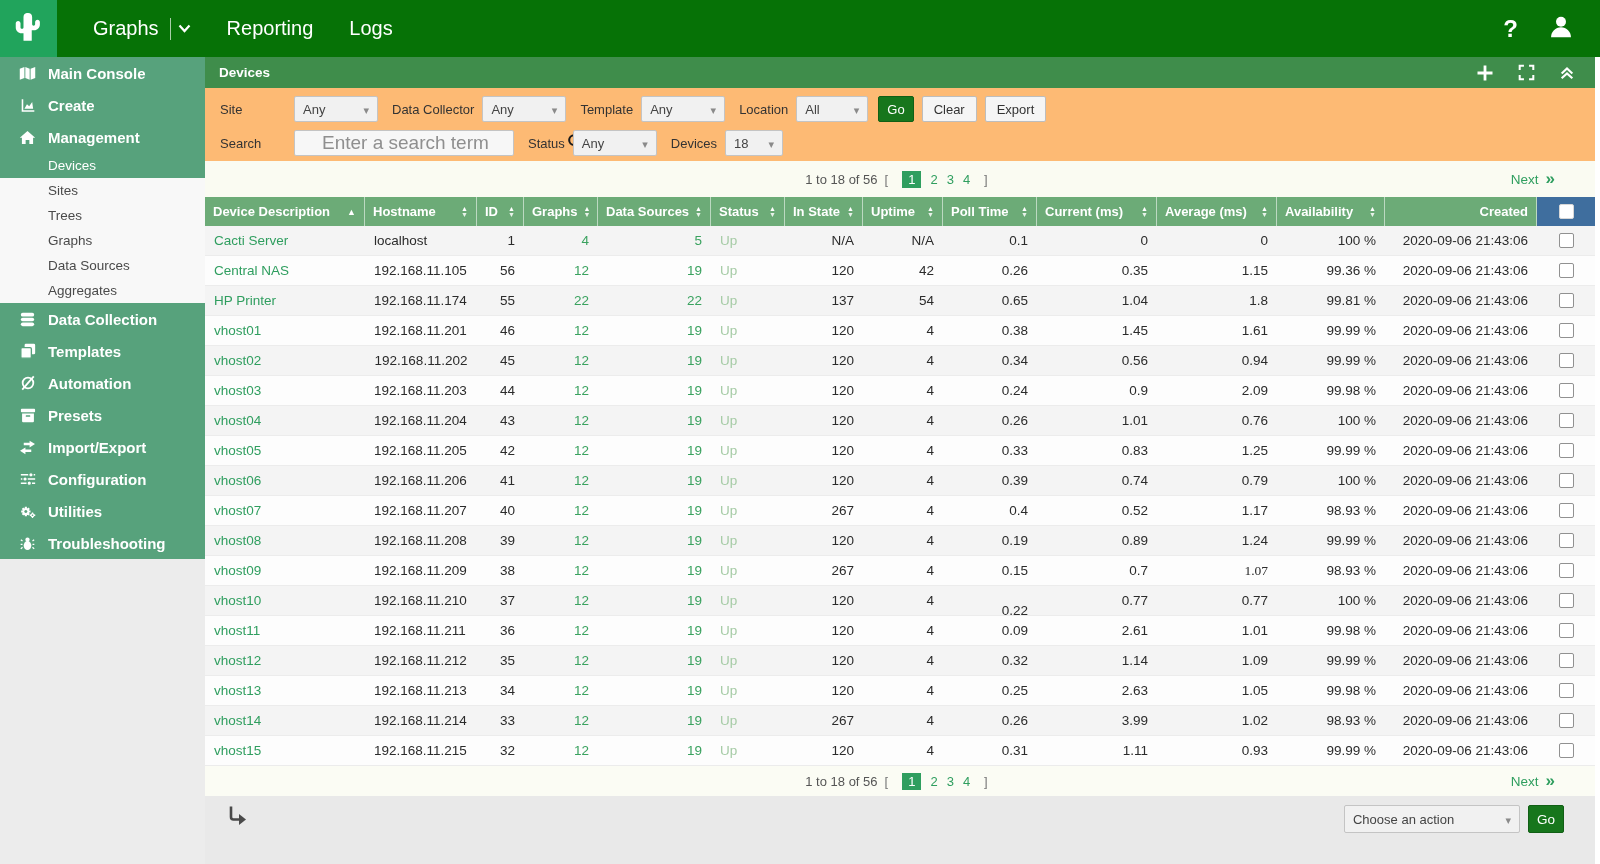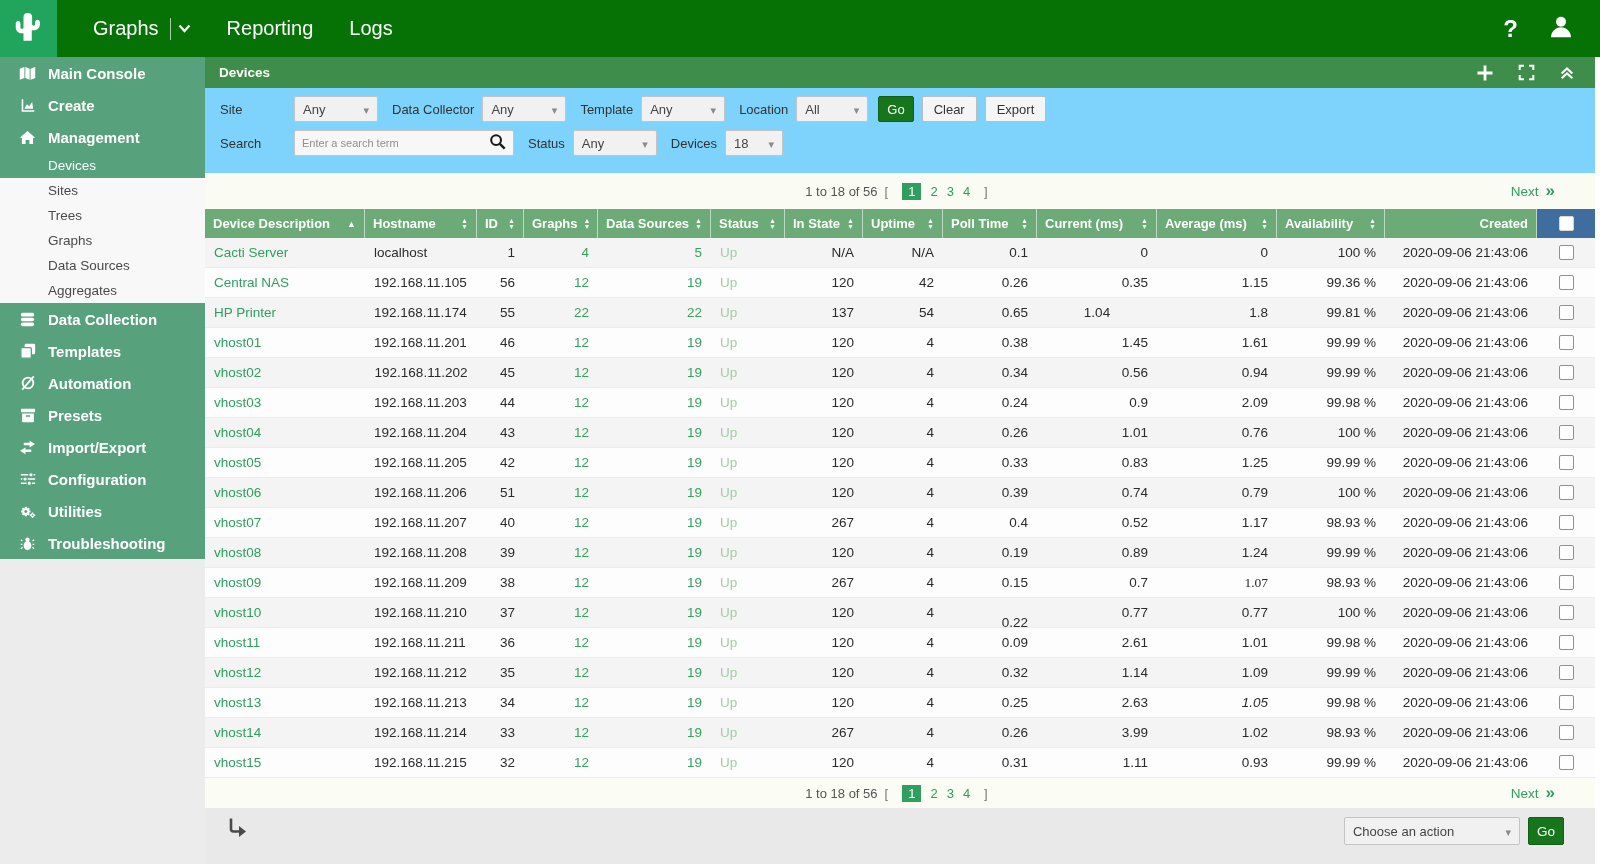--- a/index.html
+++ b/index.html
@@ -28,32 +28,32 @@
 
   .main { flex:1; background:#fff; display:flex; flex-direction:column; padding-right:5px; }
 
   
   .panel-header { height:31px; background:#3f8d4b; color:#fff; display:flex; align-items:center; padding:0 14px; flex:0 0 auto; }
   .panel-title { font-size:13.5px; font-weight:bold; }
   .ph-icons { margin-left:auto; display:flex; align-items:center; gap:24px; margin-right:6px; }
   .ph-icons span { display:flex; align-items:center; cursor:pointer; }
 
   
-  .filterbar { background:#7dd3fc; padding:3px 0 12px 0; flex:0 0 auto; }
+  .filterbar { background:#fdba74; padding:3px 0 0 0; flex:0 0 auto; }
   .frow { display:flex; align-items:center; height:32px; padding-left:15px; margin:2px 0; }
   .flabel { font-size:13px; color:#333; }
   .flabel.first { width:74px; }
   .select { height:26px; background:#f1f1f1; border:1px solid #c4c4c4; border-radius:2px; display:flex; align-items:center; justify-content:space-between; padding:0 8px; font-size:13px; color:#444; cursor:pointer; }
   .arr::before { content:"▾"; font-size:11px; color:#8a8a8a; margin-left:8px; }
   .w84 { width:84px; } .w72 { width:72px; } .w58 { width:58px; }
   .ml8 { margin-left:8px; } .ml10 { margin-left:10px; } .ml14 { margin-left:14px; }
   .btn { height:26px; border:1px solid #bdbdbd; background:#f5f5f5; color:#333; font-size:13px; padding:0 11px; border-radius:2px; display:flex; align-items:center; cursor:pointer; }
   .btn.go { background:#17761c; border-color:#115f15; color:#fff; padding:0 8px; }
   .search-box { width:220px; height:26px; background:#f7f7f7; border:1px solid #c4c4c4; border-radius:2px; display:flex; align-items:center; padding:0 7px; }
-  .search-box input { flex:1; border:none; background:transparent; outline:none; font-size:11px; color:#333; font-family:"Liberation Sans",sans-serif; }
+  .search-box input { flex:1; border:none; background:transparent; outline:none; font-size:19px; color:#333; font-family:"Liberation Sans",sans-serif;margin-left:20px; }
   .search-box input::placeholder { color:#8f8f8f; }
 
   
   .pagestrip { background:#fafbf2; position:relative; display:flex; align-items:center; justify-content:center; font-size:13px; color:#555; flex:0 0 auto; }
   .pagestrip.top { height:36px; }
   .pagestrip.bottom { height:30px; background:#fbfcf4; }
   .pages { display:flex; align-items:center; gap:9px; margin:0 7px; }
   .page-link { color:#2f9e5f; cursor:pointer; }
   .page-current { background:#2f9e5f; color:#fff; padding:1px 6px; cursor:default; }
   .bracket { color:#777; }
@@ -478,21 +478,21 @@
         <div class="row">
           <div class="cell a-l link" style="width: 160px;">HP Printer</div>
           <div class="cell a-l" style="width: 112px;">192.168.11.174</div>
           <div class="cell a-r" style="width: 47px;">55</div>
           <div class="cell a-r grn" style="width: 74px;">22</div>
           <div class="cell a-r grn" style="width: 113px;">22</div>
           <div class="cell a-l up" style="width: 74px;">Up</div>
           <div class="cell a-r" style="width: 78px;">137</div>
           <div class="cell a-r" style="width: 80px;">54</div>
           <div class="cell a-r" style="width: 94px;">0.65</div>
-          <div class="cell a-r" style="width: 120px; text-align: center;">1.04</div>
+          <div class="cell a-r" style="width: 120px;">1.04</div>
           <div class="cell a-r" style="width: 120px;">1.8</div>
           <div class="cell a-r" style="width: 108px;">99.81 %</div>
           <div class="cell a-r" style="width: 152px;">2020-09-06 21:43:06</div>
           <div class="cell-check">
             <div class="cb"></div>
           </div>
         </div>
         <div class="row">
           <div class="cell a-l link" style="width: 160px;">vhost01</div>
           <div class="cell a-l" style="width: 112px;">192.168.11.201</div>
@@ -579,21 +579,21 @@
           <div class="cell a-r" style="width: 120px;">1.25</div>
           <div class="cell a-r" style="width: 108px;">99.99 %</div>
           <div class="cell a-r" style="width: 152px;">2020-09-06 21:43:06</div>
           <div class="cell-check">
             <div class="cb"></div>
           </div>
         </div>
         <div class="row">
           <div class="cell a-l link" style="width: 160px;">vhost06</div>
           <div class="cell a-l" style="width: 112px;">192.168.11.206</div>
-          <div class="cell a-r" style="width: 47px;">51</div>
+          <div class="cell a-r" style="width: 47px;">41</div>
           <div class="cell a-r grn" style="width: 74px;">12</div>
           <div class="cell a-r grn" style="width: 113px;">19</div>
           <div class="cell a-l up" style="width: 74px;">Up</div>
           <div class="cell a-r" style="width: 78px;">120</div>
           <div class="cell a-r" style="width: 80px;">4</div>
           <div class="cell a-r" style="width: 94px;">0.39</div>
           <div class="cell a-r" style="width: 120px;">0.74</div>
           <div class="cell a-r" style="width: 120px;">0.79</div>
           <div class="cell a-r" style="width: 108px;">100 %</div>
           <div class="cell a-r" style="width: 152px;">2020-09-06 21:43:06</div>
@@ -713,21 +713,21 @@
           <div class="cell a-l link" style="width: 160px;">vhost13</div>
           <div class="cell a-l" style="width: 112px;">192.168.11.213</div>
           <div class="cell a-r" style="width: 47px;">34</div>
           <div class="cell a-r grn" style="width: 74px;">12</div>
           <div class="cell a-r grn" style="width: 113px;">19</div>
           <div class="cell a-l up" style="width: 74px;">Up</div>
           <div class="cell a-r" style="width: 78px;">120</div>
           <div class="cell a-r" style="width: 80px;">4</div>
           <div class="cell a-r" style="width: 94px;">0.25</div>
           <div class="cell a-r" style="width: 120px;">2.63</div>
-          <div class="cell a-r" style="width: 120px; font-style: italic;">1.05</div>
+          <div class="cell a-r" style="width: 120px;">1.05</div>
           <div class="cell a-r" style="width: 108px;">99.98 %</div>
           <div class="cell a-r" style="width: 152px;">2020-09-06 21:43:06</div>
           <div class="cell-check">
             <div class="cb"></div>
           </div>
         </div>
         <div class="row">
           <div class="cell a-l link" style="width: 160px;">vhost14</div>
           <div class="cell a-l" style="width: 112px;">192.168.11.214</div>
           <div class="cell a-r" style="width: 47px;">33</div>

